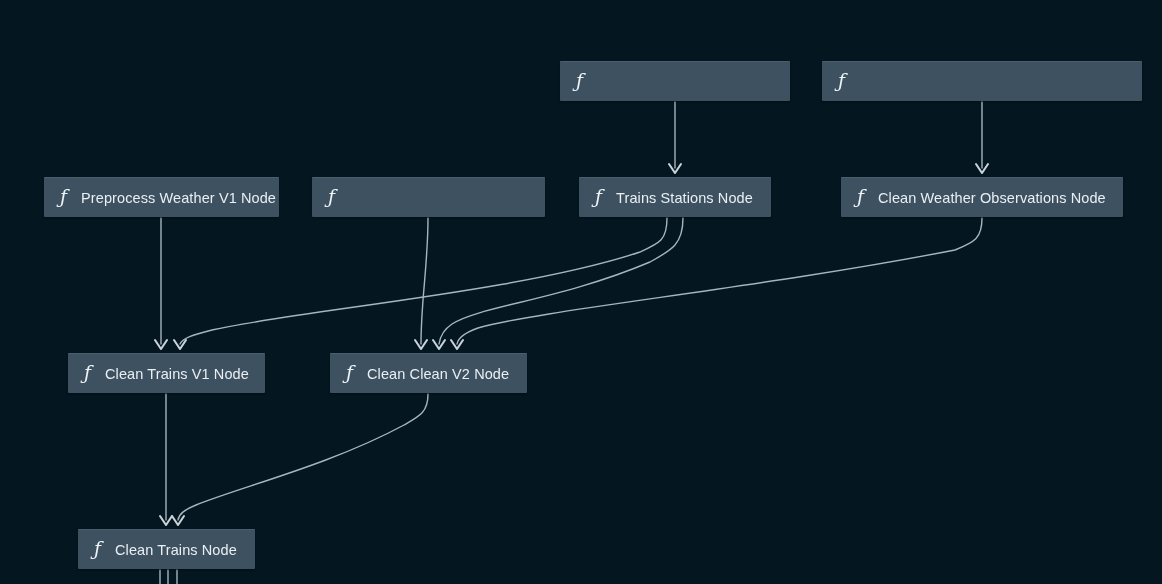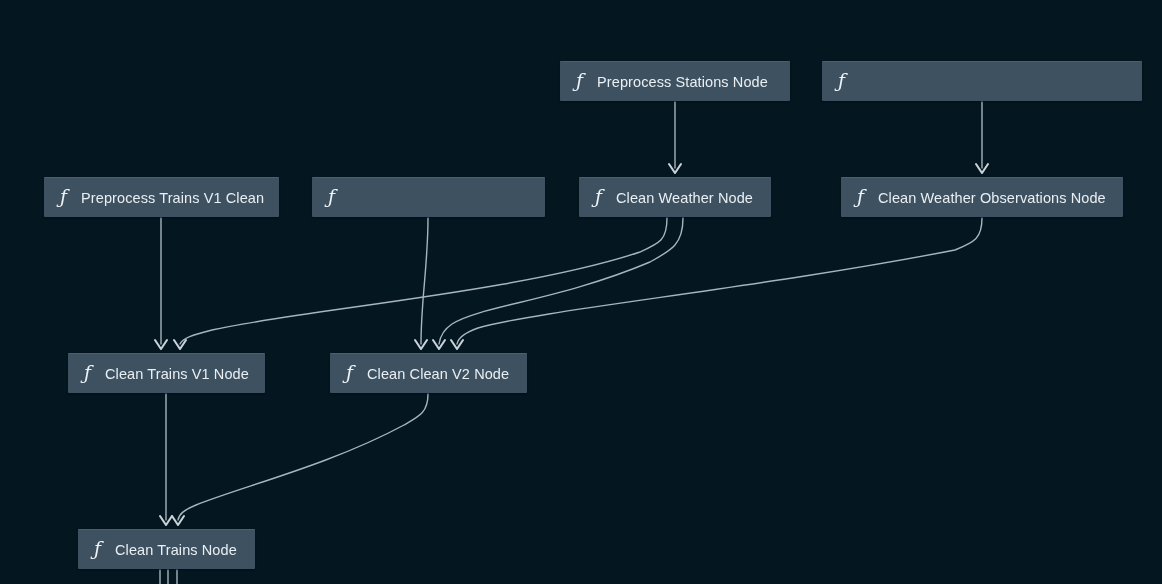--- a/index.html
+++ b/index.html
@@ -121,39 +121,38 @@
     <g>
       <path class="edge-path" d="M160,570 L160,584"></path>
       <path class="edge-path" d="M168,570 L168,584"></path>
       <path class="edge-path" d="M177,570 C177,578 177,581 177,584"></path>
     </g>
 
   </svg>
 
   <div class="node" style="left:560px; top:61px; width:230px;">
     <span class="node-icon">ƒ</span>
-    <span class="node-label">Preprocess Stations Node</span>
   </div>
 
   <div class="node" style="left:822px; top:61px; width:320px;">
     <span class="node-icon">ƒ</span>
   </div>
 
   <div class="node" style="left:44px; top:177px; width:235px;">
     <span class="node-icon">ƒ</span>
-    <span class="node-label">Preprocess Trains V1 Clean</span>
+    <span class="node-label">Preprocess Weather V1 Node</span>
   </div>
 
   <div class="node" style="left:312px; top:177px; width:233px;">
     <span class="node-icon">ƒ</span>
   </div>
 
   <div class="node" style="left:579px; top:177px; width:192px;">
     <span class="node-icon">ƒ</span>
-    <span class="node-label">Clean Weather Node</span>
+    <span class="node-label">Trains Stations Node</span>
   </div>
 
   <div class="node" style="left:841px; top:177px; width:282px;">
     <span class="node-icon">ƒ</span>
     <span class="node-label">Clean Weather Observations Node</span>
   </div>
 
   <div class="node" style="left:68px; top:353px; width:197px;">
     <span class="node-icon">ƒ</span>
     <span class="node-label">Clean Trains V1 Node</span>

